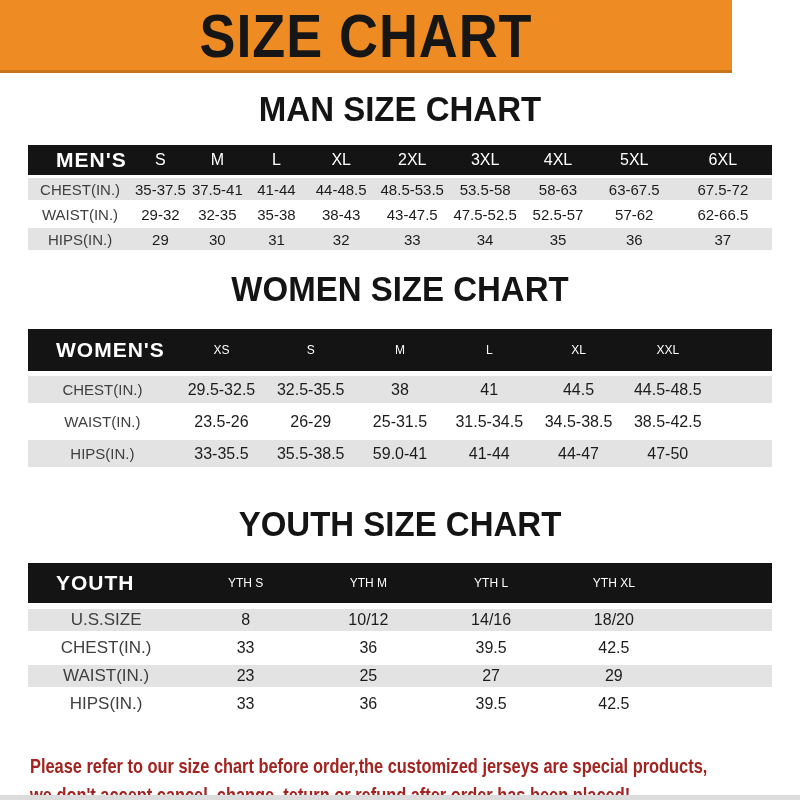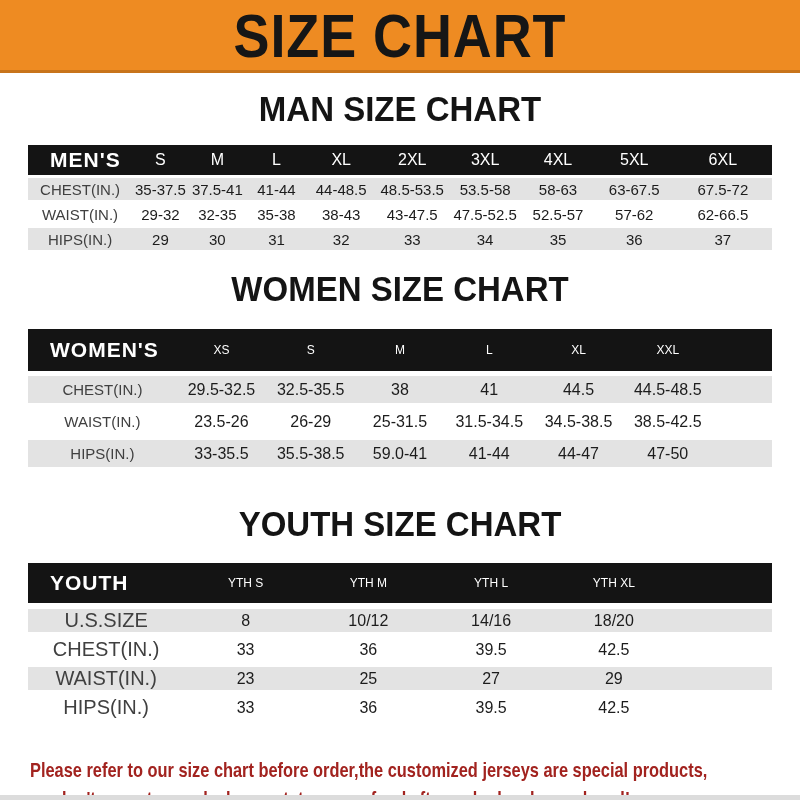--- a/index.html
+++ b/index.html
@@ -6,21 +6,21 @@
   html, body { width: 800px; height: 800px; }
   body {
     font-family: "Liberation Sans", "DejaVu Sans", sans-serif;
     background: #ffffff;
     overflow: hidden;
     position: relative;
   }
 
   
   .banner {
-    width: 800px; height: 73px;
+    width: 732px; height: 73px;
     background: #EE8B22;
     border-bottom: 3px solid #C8741B;
     display: flex; align-items: center; justify-content: center;
   }
   .banner h1 {
     font-size: 58px; font-weight: bold; color: #161616;
     letter-spacing: 1px;
     transform: scale(0.93, 1.06);
     white-space: nowrap;
   }
@@ -51,21 +51,21 @@
     white-space: nowrap;
   }
   .size-table thead th {
     background: #141414;
     color: #ffffff;
     font-weight: normal;
   }
   .size-table thead th.corner {
     text-align: left;
     font-weight: bold;
-    padding-left: 22px;
+    padding-left: 28px;
     letter-spacing: 1px;
   }
   .size-table tbody tr:nth-child(odd) td { background: #E3E3E3; }
   .size-table tbody tr:nth-child(even) td { background: #ffffff; }
   .size-table tbody td { color: #1c1c1c; }
   .size-table tbody td.rowlabel { color: #404040; }
 
   
   #men-table { margin-top: 14px; border-spacing: 0 3px; }
   #men-table thead th { height: 30px; font-size: 16px; }
@@ -77,21 +77,21 @@
   #women-table thead th { height: 42px; font-size: 12px; }
   #women-table thead th.corner { font-size: 21px; }
   #women-table tbody td { height: 27px; font-size: 16px; }
   #women-table tbody td.rowlabel { font-size: 15px; }
 
   
   #youth-table { margin-top: 14px; border-spacing: 0 6px; }
   #youth-table thead th { height: 40px; font-size: 12px; }
   #youth-table thead th.corner { font-size: 21px; }
   #youth-table tbody td { height: 22px; font-size: 16px; }
-  #youth-table tbody td.rowlabel { font-size: 20px; }
+  #youth-table tbody td.rowlabel { font-size: 17px; }
 
   
   .footer-note {
     margin: 30px 0 0 30px;
     color: #A2231F;
     font-weight: bold;
     font-size: 21px;
     line-height: 29px;
   }
   .footer-note p {

